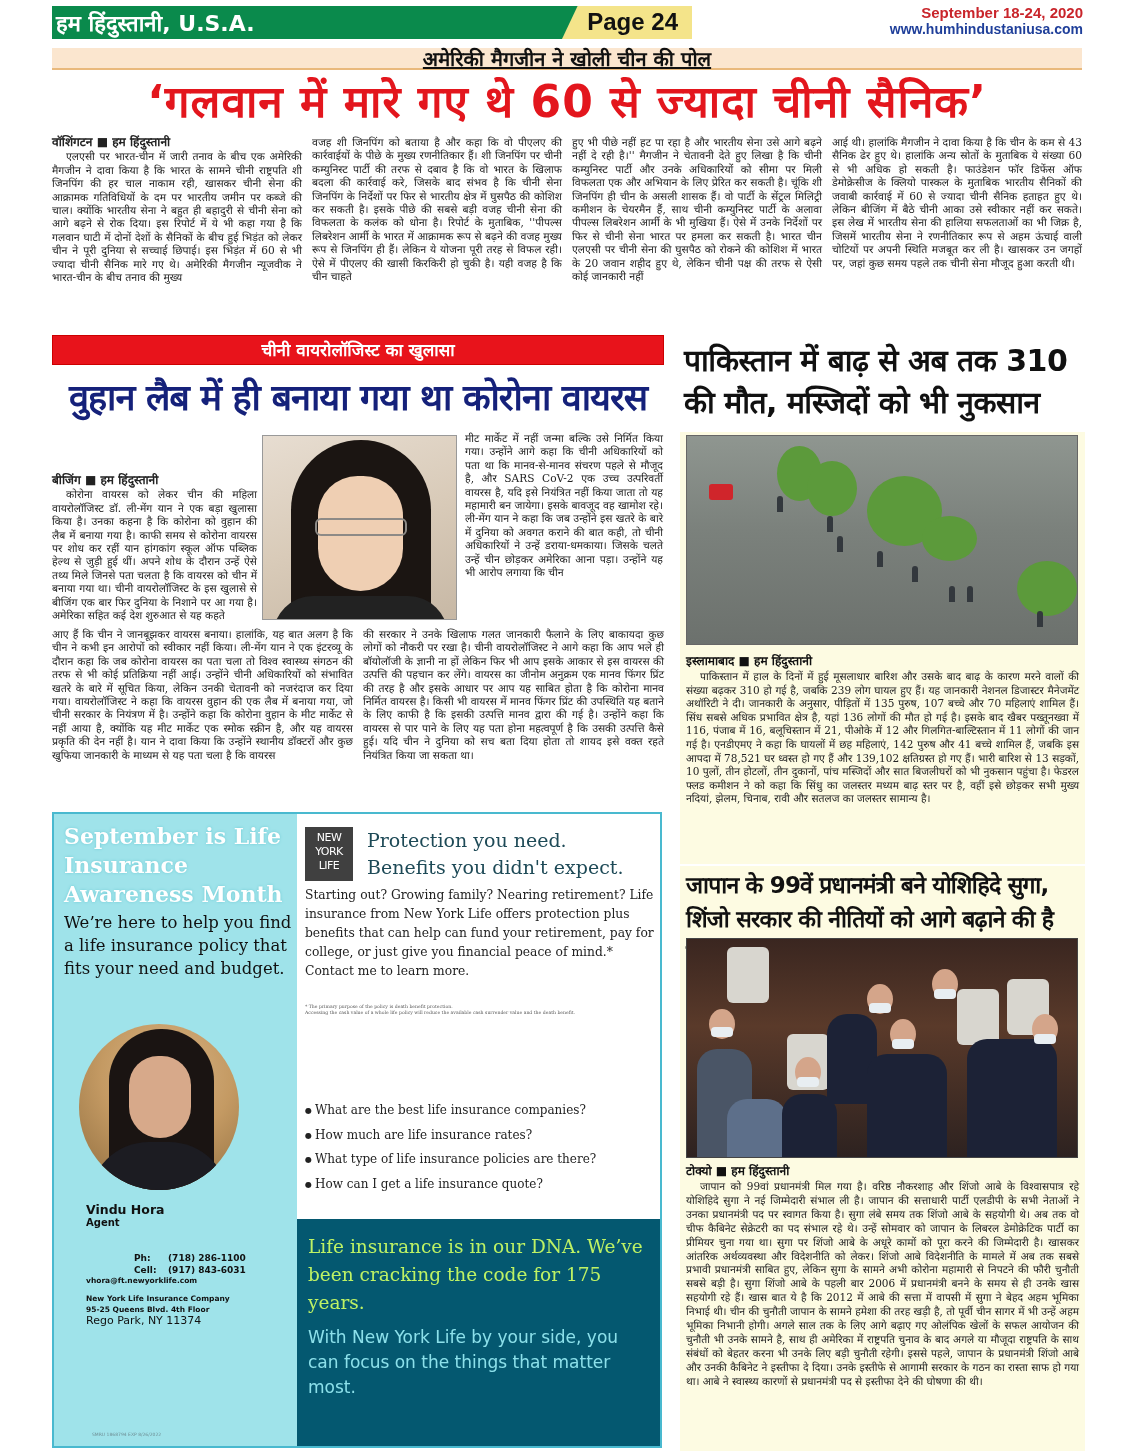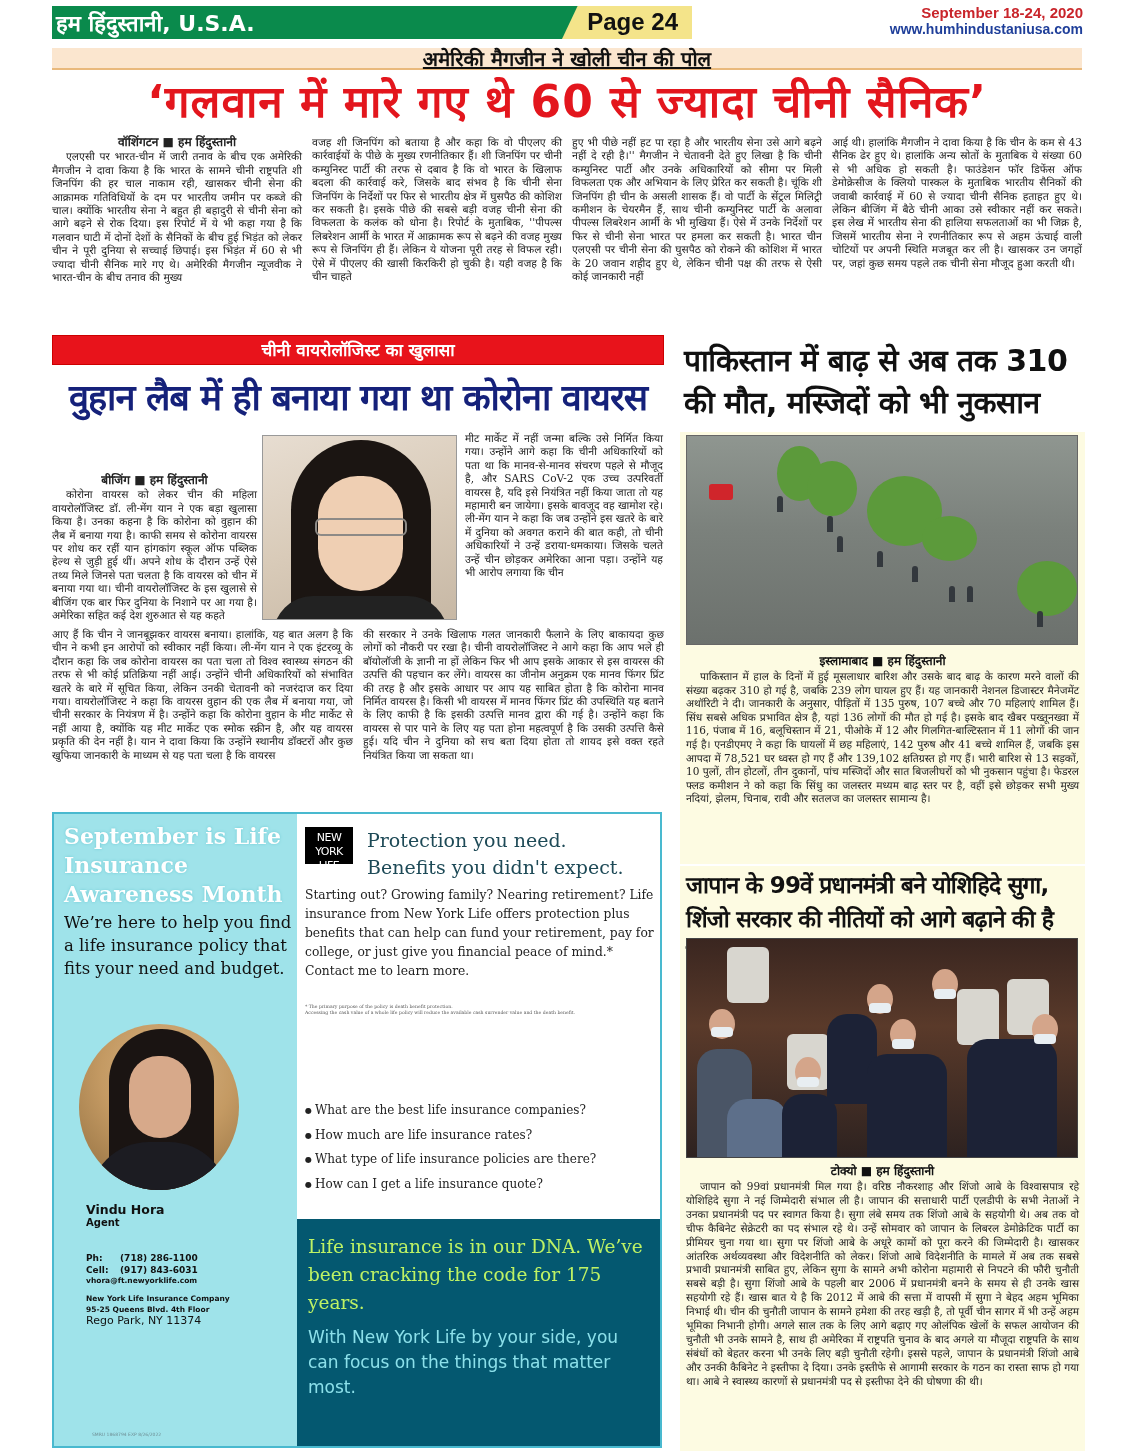--- a/index.html
+++ b/index.html
@@ -15,21 +15,21 @@
   #dateline .date { color: #c9252b; font-size: 15px; font-weight: bold; }
   #dateline .url { color: #1f3f9a; font-size: 14px; font-weight: bold; }
 
   
   #kicker-bar { left: 52px; top: 48px; width: 1030px; height: 22px; background: #fbe6cf; border-bottom: 2px solid #e9b97c; text-align: center; }
   #kicker-bar span { font-family: "DejaVu Sans", sans-serif; font-weight: bold; font-size: 20px; line-height: 22px; color: #111; text-decoration: underline; }
   #top-headline { left: 52px; top: 76px; width: 1030px; text-align: center; font-family: "DejaVu Sans", sans-serif; font-weight: bold; font-size: 44px; color: #e3161d; letter-spacing: 1px; line-height: 52px; }
 
   .article-cols { display: flex; gap: 10px; }
   .col { font-size: 10.6px; line-height: 13.4px; text-align: justify; color: #222; }
-  .dateline-tag { text-align: center; font-weight: bold; font-size: 12px; font-family: "DejaVu Sans", sans-serif; margin-bottom: 1px; }
+  .dateline-tag { font-weight: bold; font-size: 12px; font-family: "DejaVu Sans", sans-serif; margin-bottom: 1px; }
   .indent { text-indent: 14px; }
 
   #top-article { left: 52px; top: 136px; width: 1030px; }
   #top-article .col { width: 250px; }
 
   
   #corona-kicker { left: 52px; top: 335px; width: 612px; height: 30px; background: #e8131b; text-align: center; border: 1px solid #c00; }
   #corona-kicker span { color: #fff; font-family: "DejaVu Sans", sans-serif; font-weight: bold; font-size: 17px; line-height: 28px; }
   #corona-headline { left: 52px; top: 370px; width: 612px; text-align: center; font-family: "DejaVu Sans", sans-serif; font-weight: bold; font-size: 36px; color: #15217a; letter-spacing: -1px; line-height: 56px; }
 
@@ -49,28 +49,28 @@
   #ad-left .month { position: absolute; left: 10px; top: 8px; width: 230px; font-family: "DejaVu Serif", serif; font-weight: bold; font-size: 22px; line-height: 29px; color: #fff; text-shadow: 0 0 3px #6cc9d3; }
   #ad-left .help { position: absolute; left: 10px; top: 97px; width: 230px; font-family: "DejaVu Serif", serif; font-size: 16.5px; line-height: 23px; color: #111; }
   #agent-photo { position: absolute; left: 25px; top: 210px; width: 160px; height: 166px; border-radius: 50%; background: radial-gradient(circle at 55% 30%, #d8b586 0%, #c49a63 45%, #8c6a3c 100%); overflow: hidden; }
   #agent-photo .hair { position: absolute; left: 30px; top: 5px; width: 105px; height: 170px; background: #1a1412; border-radius: 52px 52px 0 0; }
   #agent-photo .face { position: absolute; left: 50px; top: 32px; width: 62px; height: 82px; background: #d7a98a; border-radius: 30px 30px 32px 32px; }
   #agent-photo .body { position: absolute; left: 10px; top: 118px; width: 140px; height: 60px; background: #1c1c22; border-radius: 60px 60px 0 0; }
   #agent-info { position: absolute; left: 32px; top: 388px; width: 205px; font-family: "DejaVu Sans", sans-serif; color: #111; }
   #agent-info .name { font-size: 12.5px; font-weight: bold; }
   #agent-info .role { font-size: 10px; font-weight: bold; margin-bottom: 24px; }
   #agent-info .row { font-size: 9px; font-weight: bold; line-height: 12px; }
-  #agent-info .row .lbl { display: inline-block; width: 34px; }
+  #agent-info .row .lbl { display: inline-block; width: 34px; margin-left: 48px; }
   #agent-info .email { font-size: 7.5px; font-weight: bold; margin-bottom: 8px; }
   #agent-info .co { font-size: 7.5px; font-weight: bold; line-height: 11px; }
   #agent-info .addr { font-size: 11px; line-height: 11px; }
   #ad-code { position: absolute; left: 38px; top: 618px; font-family: "DejaVu Sans", sans-serif; font-size: 4.5px; color: #6e8f95; }
 
   #ad-right { position: absolute; left: 243px; top: 0; width: 363px; height: 405px; background: #fff; }
-  #nyl-logo { position: absolute; left: 8px; top: 13px; width: 48px; height: 37px; background: #000000; color: #fff; font-family: "DejaVu Sans", sans-serif; font-size: 11px; line-height: 14px; text-align: center; padding-top: 4px; letter-spacing: -0.5px; }
+  #nyl-logo { position: absolute; left: 8px; top: 13px; width: 48px; height: 54px; background: #404040; color: #fff; font-family: "DejaVu Sans", sans-serif; font-size: 11px; line-height: 14px; text-align: center; padding-top: 4px; letter-spacing: -0.5px; }
   #ad-right .tagline { position: absolute; left: 70px; top: 13px; font-family: "DejaVu Serif", serif; font-size: 19px; line-height: 27px; color: #1e4a57; }
   #ad-right .pitch { position: absolute; left: 8px; top: 72px; width: 352px; font-family: "DejaVu Serif", serif; font-size: 12.3px; line-height: 19px; color: #222; }
   #ad-right .disclaimer { position: absolute; left: 8px; top: 190px; width: 352px; font-size: 4.6px; line-height: 6px; color: #555; }
   #ad-right .cq { position: absolute; left: 8px; top: 212px; font-family: "DejaVu Serif", serif; font-size: 23px; line-height: 35px; color: #1d4f5e; }
   #ad-right .qs { position: absolute; left: 8px; top: 285px; width: 355px; list-style: none; font-family: "DejaVu Serif", serif; font-size: 12px; line-height: 22.5px; color: #222; }
   #ad-right .qs li::before { content: "\25CF"; font-size: 8px; margin-right: 3px; position: relative; top: -1px; }
   #ad-dark { position: absolute; left: 243px; top: 405px; width: 363px; height: 227px; background: #045870; }
   #ad-dark .dna { position: absolute; left: 11px; top: 14px; width: 345px; font-family: "DejaVu Serif", serif; font-size: 18.5px; line-height: 28px; color: #bef264; }
   #ad-dark .side { position: absolute; left: 11px; top: 106px; width: 345px; font-family: "DejaVu Sans", sans-serif; font-size: 17px; line-height: 25px; color: #8ce0ea; }
 

